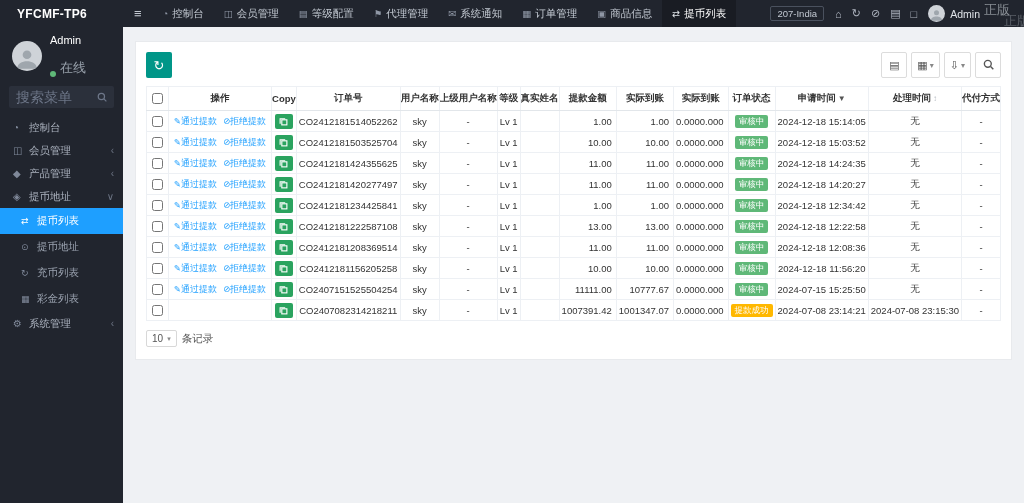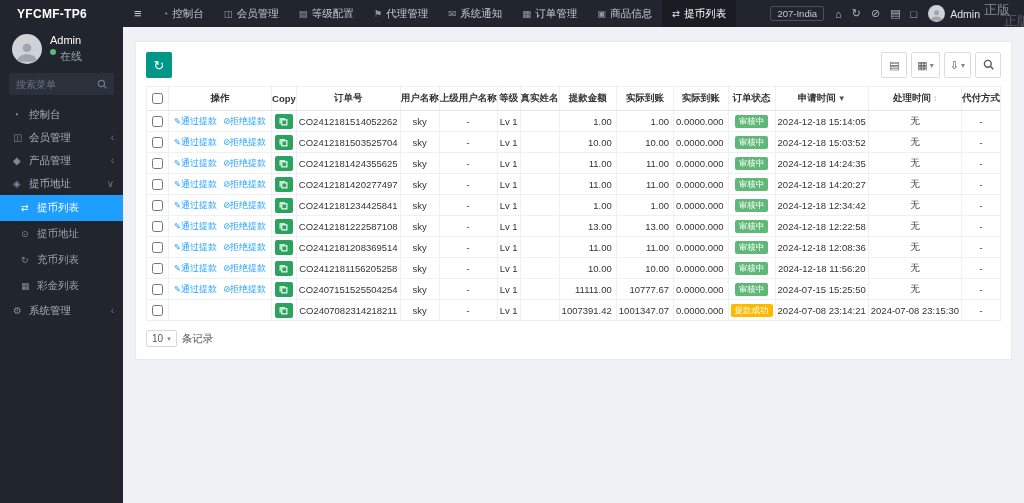--- a/index.html
+++ b/index.html
@@ -11,24 +11,24 @@
   .watermark .wm1{position:absolute;top:1px;right:14px;color:#9aa0a6;font-size:13px;opacity:.85}
   .watermark .wm2{position:absolute;top:12px;right:-6px;color:#9aa0a6;font-size:13px;opacity:.45}
 
   
   .sidebar{position:fixed;left:0;top:0;width:123px;height:503px;background:#21252e;z-index:50}
   .logo{height:27px;display:flex;align-items:center;padding-left:17px;color:#fff;font-weight:bold;font-size:12px;letter-spacing:.3px}
   .profile{display:flex;align-items:center;gap:8px;padding:7px 12px 6px}
   .avatar{width:30px;height:30px;border-radius:50%;background:#cfd3d8;flex:none;overflow:hidden;display:flex;align-items:flex-end;justify-content:center}
   .avatar.sm{width:17px;height:17px}
   .p-name{color:#fff;font-size:11px;line-height:13px}
-  .p-status{color:#98a1ab;font-size:11px;margin-top:2px;display:flex;align-items:flex-start}
+  .p-status{color:#98a1ab;font-size:13px;margin-top:12px;display:flex;align-items:flex-end}
   .dot{display:inline-block;width:6px;height:6px;border-radius:50%;background:#5FB878;margin-right:4px}
   .search{margin:3px 9px 8px;background:#2b303b;border-radius:2px;display:flex;align-items:center;height:22px;padding:0 7px}
-  .search input{flex:1;min-width:0;background:transparent;border:0;outline:0;color:#cfd3d8;font-size:10px}
+  .search input{flex:1;min-width:0;background:transparent;border:0;outline:0;color:#cfd3d8;font-size:14px}
   .search input::placeholder{color:#6d7688}
   .s-ic{color:#6d7688;flex:none}
   .menu-item{height:23px;display:flex;align-items:center;color:#aab1bd;font-size:10.5px;padding:0 9px 0 13px;position:relative;cursor:pointer;white-space:nowrap}
   .menu-item .mi{width:16px;flex:none;font-size:10px;color:#7f8899}
   .menu-item .chev{position:absolute;right:9px;font-size:10px;color:#6c7484}
   .menu-item.sub{padding-left:21px;height:26px;font-size:10.5px;color:#9aa2af}
   .menu-item.sub .mi{font-size:9px}
   .menu-item.sub.active{background:#1E9FFF;color:#fff}
   .menu-item.sub.active .mi{color:#fff}
 

